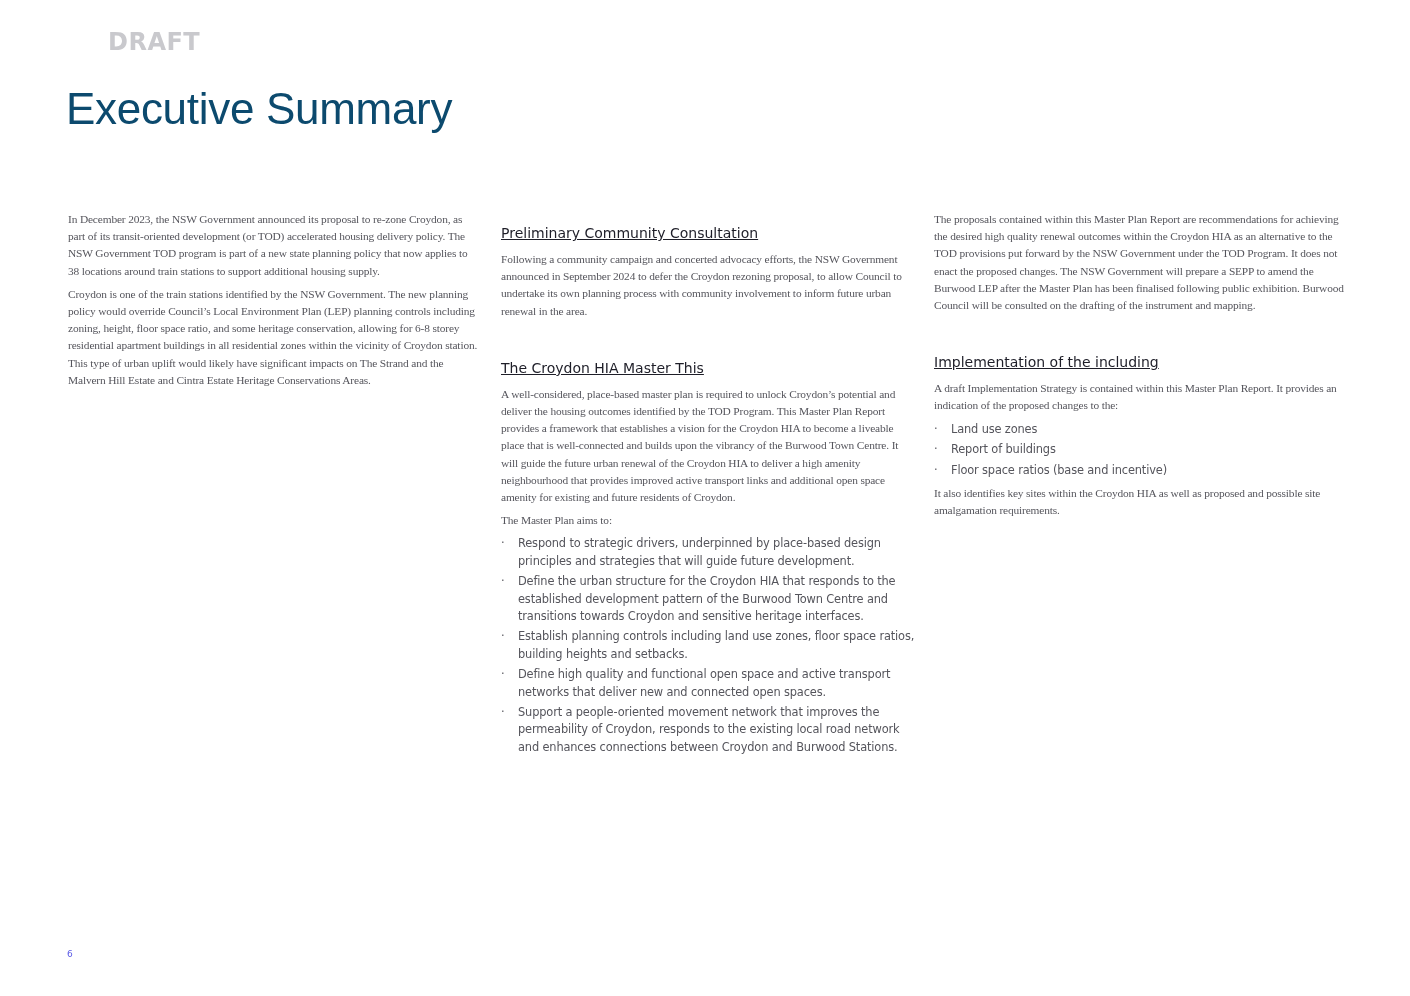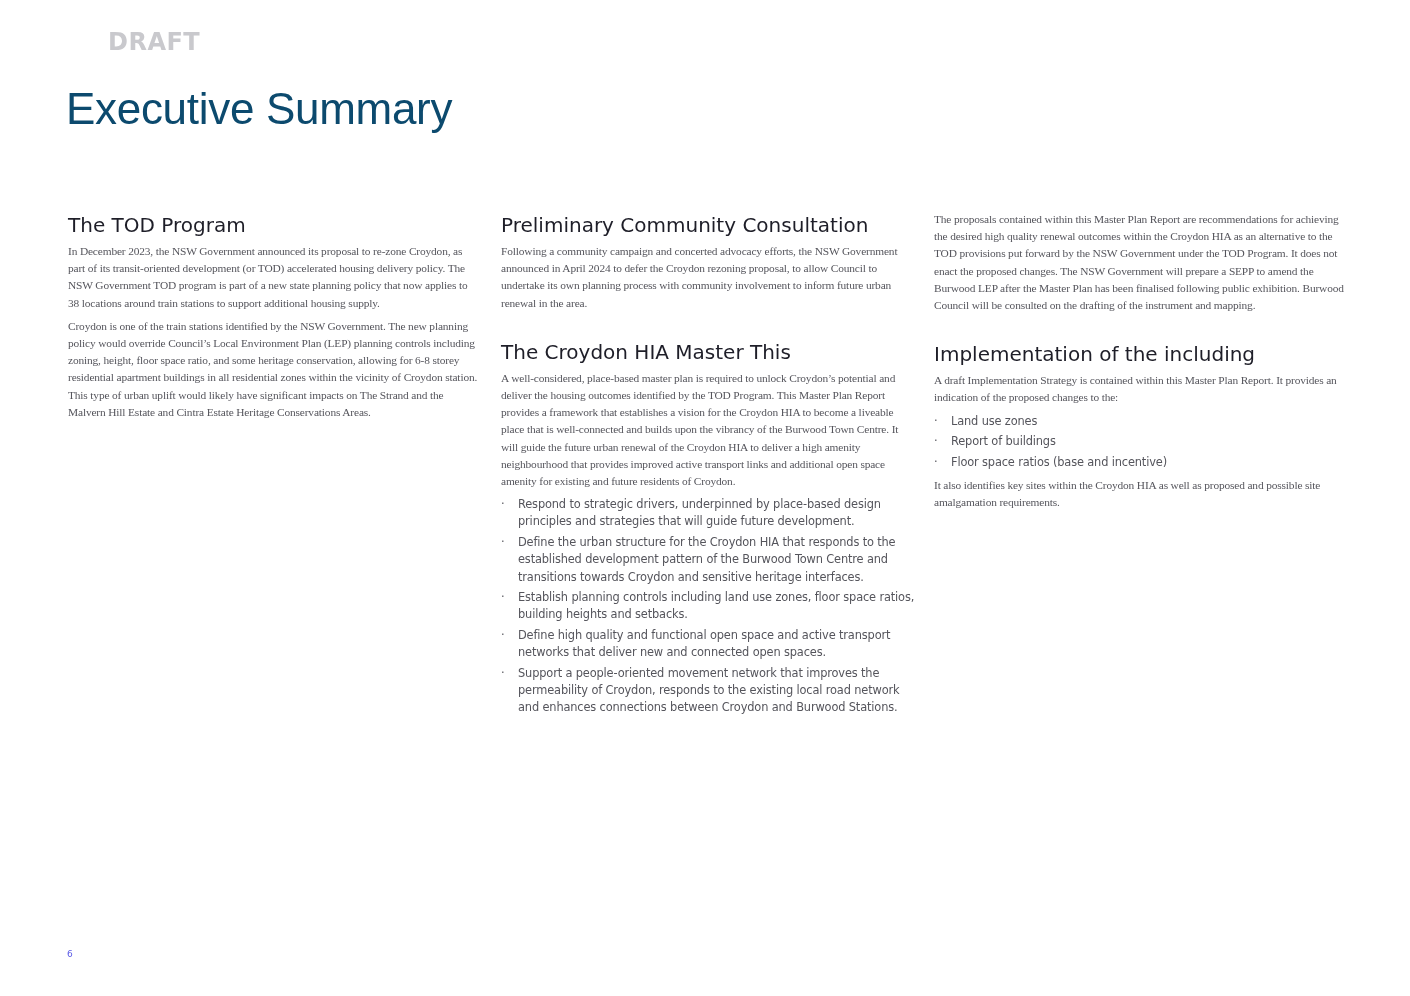--- a/index.html
+++ b/index.html
@@ -47,26 +47,27 @@
 
     .lead {
       margin: 0 0 24px 0;
       font-family: "DejaVu Sans", sans-serif;
       font-size: 18px;
       line-height: 22.6px;
       color: #6c6e78;
       letter-spacing: -0.2px;
     }
     h2.section-heading {
-      margin: 4px 0 8px 0;
+      margin: 12px 0 8px 0;
       font-family: "DejaVu Sans", sans-serif;
       font-weight: 400;
-      font-size: 20px;
+      font-size: 14px;
       line-height: 20px;
       color: #1e1e28;
+      text-decoration: underline;
     }
     p.body {
       margin: 0 0 6px 0;
       font-family: Liberation Serif, serif;
       font-size: 11.4px;
       line-height: 17.2px;
       color: #55555c;
       letter-spacing: -0.15px;
     }
     ul.bullets {
@@ -99,31 +100,31 @@
       color: #5a5ae6;
     }
   </style>
 </head>
 <body>
 
 <div class="draft-mark">DRAFT</div>
 <h1 class="page-title">Executive Summary</h1>
 
 <section class="col col-1">
-  <h2 class="section-heading">The TOD Program</h2>
   <p class="body">In December 2023, the NSW Government announced its proposal to re-zone Croydon, as part of its transit-oriented development (or TOD) accelerated housing delivery policy.  The NSW Government TOD program is part of a new state planning policy that now applies to 38 locations around train stations to support additional housing supply.</p>
   <p class="body">Croydon is one of the train stations identified by the NSW Government.  The new planning policy would override Council’s Local Environment Plan (LEP) planning controls including zoning, height, floor space ratio, and some heritage conservation, allowing for 6-8 storey residential apartment buildings in all residential zones within the vicinity of Croydon station.  This type of urban uplift would likely have significant impacts on The Strand and the Malvern Hill Estate and Cintra Estate Heritage Conservations Areas.</p>
 </section>
 
 <section class="col col-2">
   <h2 class="section-heading">Preliminary Community Consultation</h2>
-  <p class="body">Following a community campaign and concerted advocacy efforts, the NSW Government announced in April 2024 to defer the Croydon rezoning proposal, to allow Council to undertake its own planning process with community involvement to inform future urban renewal in the area.</p>
+  <p class="body">Following a community campaign and concerted advocacy efforts, the NSW Government announced in September 2024 to defer the Croydon rezoning proposal, to allow Council to undertake its own planning process with community involvement to inform future urban renewal in the area.</p>
   <div class="spacer-lg"></div>
   <h2 class="section-heading">The Croydon HIA Master This</h2>
   <p class="body">A well-considered, place-based master plan is required to unlock Croydon’s potential and deliver the housing outcomes identified by the TOD Program. This Master Plan Report provides a framework that establishes a vision for the Croydon HIA to become a liveable place that is well-connected and builds upon the vibrancy of the Burwood Town Centre. It will guide the future urban renewal of the Croydon HIA to deliver a high amenity neighbourhood that provides improved active transport links and additional open space amenity for existing and future residents of Croydon.</p>
+  <p class="body">The Master Plan aims to:</p>
   <ul class="bullets">
     <li><span class="bullet">·</span><span>Respond to strategic drivers, underpinned by place-based design principles and strategies that will guide future development.</span></li>
     <li><span class="bullet">·</span><span>Define the urban structure for the Croydon HIA that responds to the established development pattern of the Burwood Town Centre and transitions towards Croydon and sensitive heritage interfaces.</span></li>
     <li><span class="bullet">·</span><span>Establish planning controls including land use zones, floor space ratios, building heights and setbacks.</span></li>
     <li><span class="bullet">·</span><span>Define high quality and functional open space and active transport networks that deliver new and connected open spaces.</span></li>
     <li><span class="bullet">·</span><span>Support a people-oriented movement network that improves the permeability of Croydon, responds to the existing local road network and enhances connections between Croydon and Burwood Stations.</span></li>
   </ul>
 </section>
 
 <section class="col col-3">

